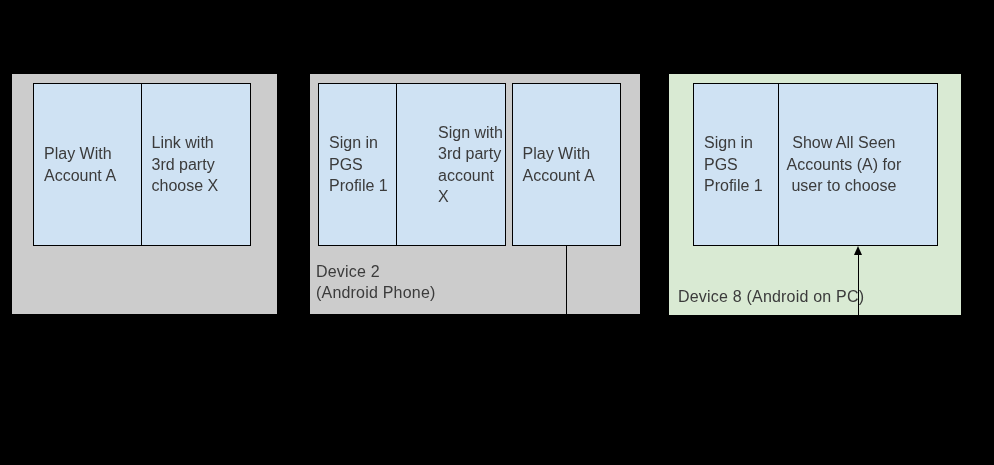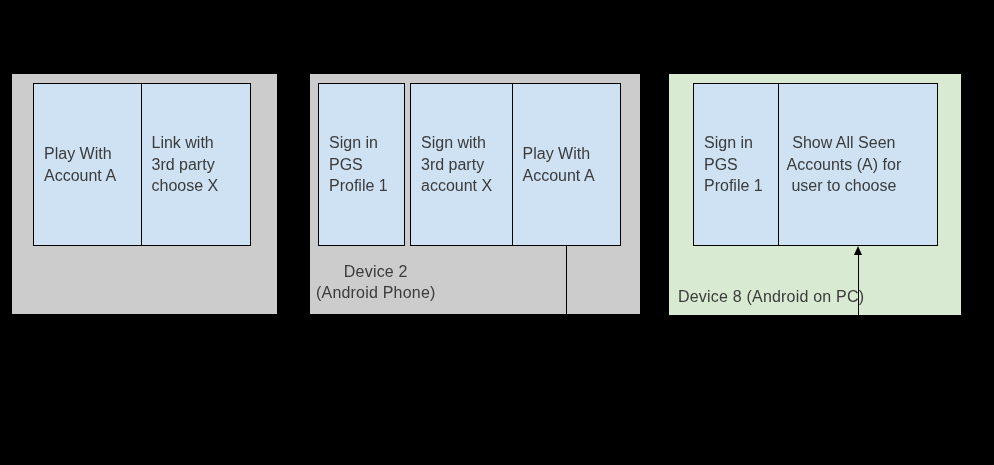--- a/index.html
+++ b/index.html
@@ -63,24 +63,24 @@
 
   
   #device-1 { left: 12px; top: 74px; width: 265px; height: 240px; }
   #d1-box-a { left: 21px;    top: 9px; width: 109px; height: 163px; }
   #d1-box-b { left: 128.5px; top: 9px; width: 110px; height: 163px; }
   #d1-label { left: 8px; bottom: 9px; }
 
   
   #device-2 { left: 310px; top: 74px; width: 330px; height: 240px; }
   #d2-box-a { left: 8px;     top: 9px; width: 87px;    height: 163px; }
-  #d2-box-b { left: 100px;  top: 9px; width: 109.5px; height: 163px; }
+  #d2-box-b { left: 86px;  top: 9px; width: 109.5px; height: 163px; padding-left: 31px; }
   #d2-box-c { left: 201.5px; top: 9px; width: 109.5px; height: 163px; }
   #d2-line  { left: 255.5px; top: 172px; height: 68px; }
-  #d2-label { left: 6px; bottom: 11px; text-align: center; }
+  #d2-label { left: 6px; bottom: 11px; }
 
   
   #device-3 { left: 669px; top: 74px; width: 292px; height: 241px; }
   #d3-box-a { left: 24px;    top: 9px; width: 86px;    height: 163px; }
   #d3-box-b { left: 108.5px; top: 9px; width: 160.5px; height: 163px; }
   #d3-line  { left: 188.5px; top: 180px; height: 61px; }
   #d3-head  { left: 184.5px; top: 172px; }
   #d3-label { left: 9px; bottom: 8px; }
 </style>
 </head>

